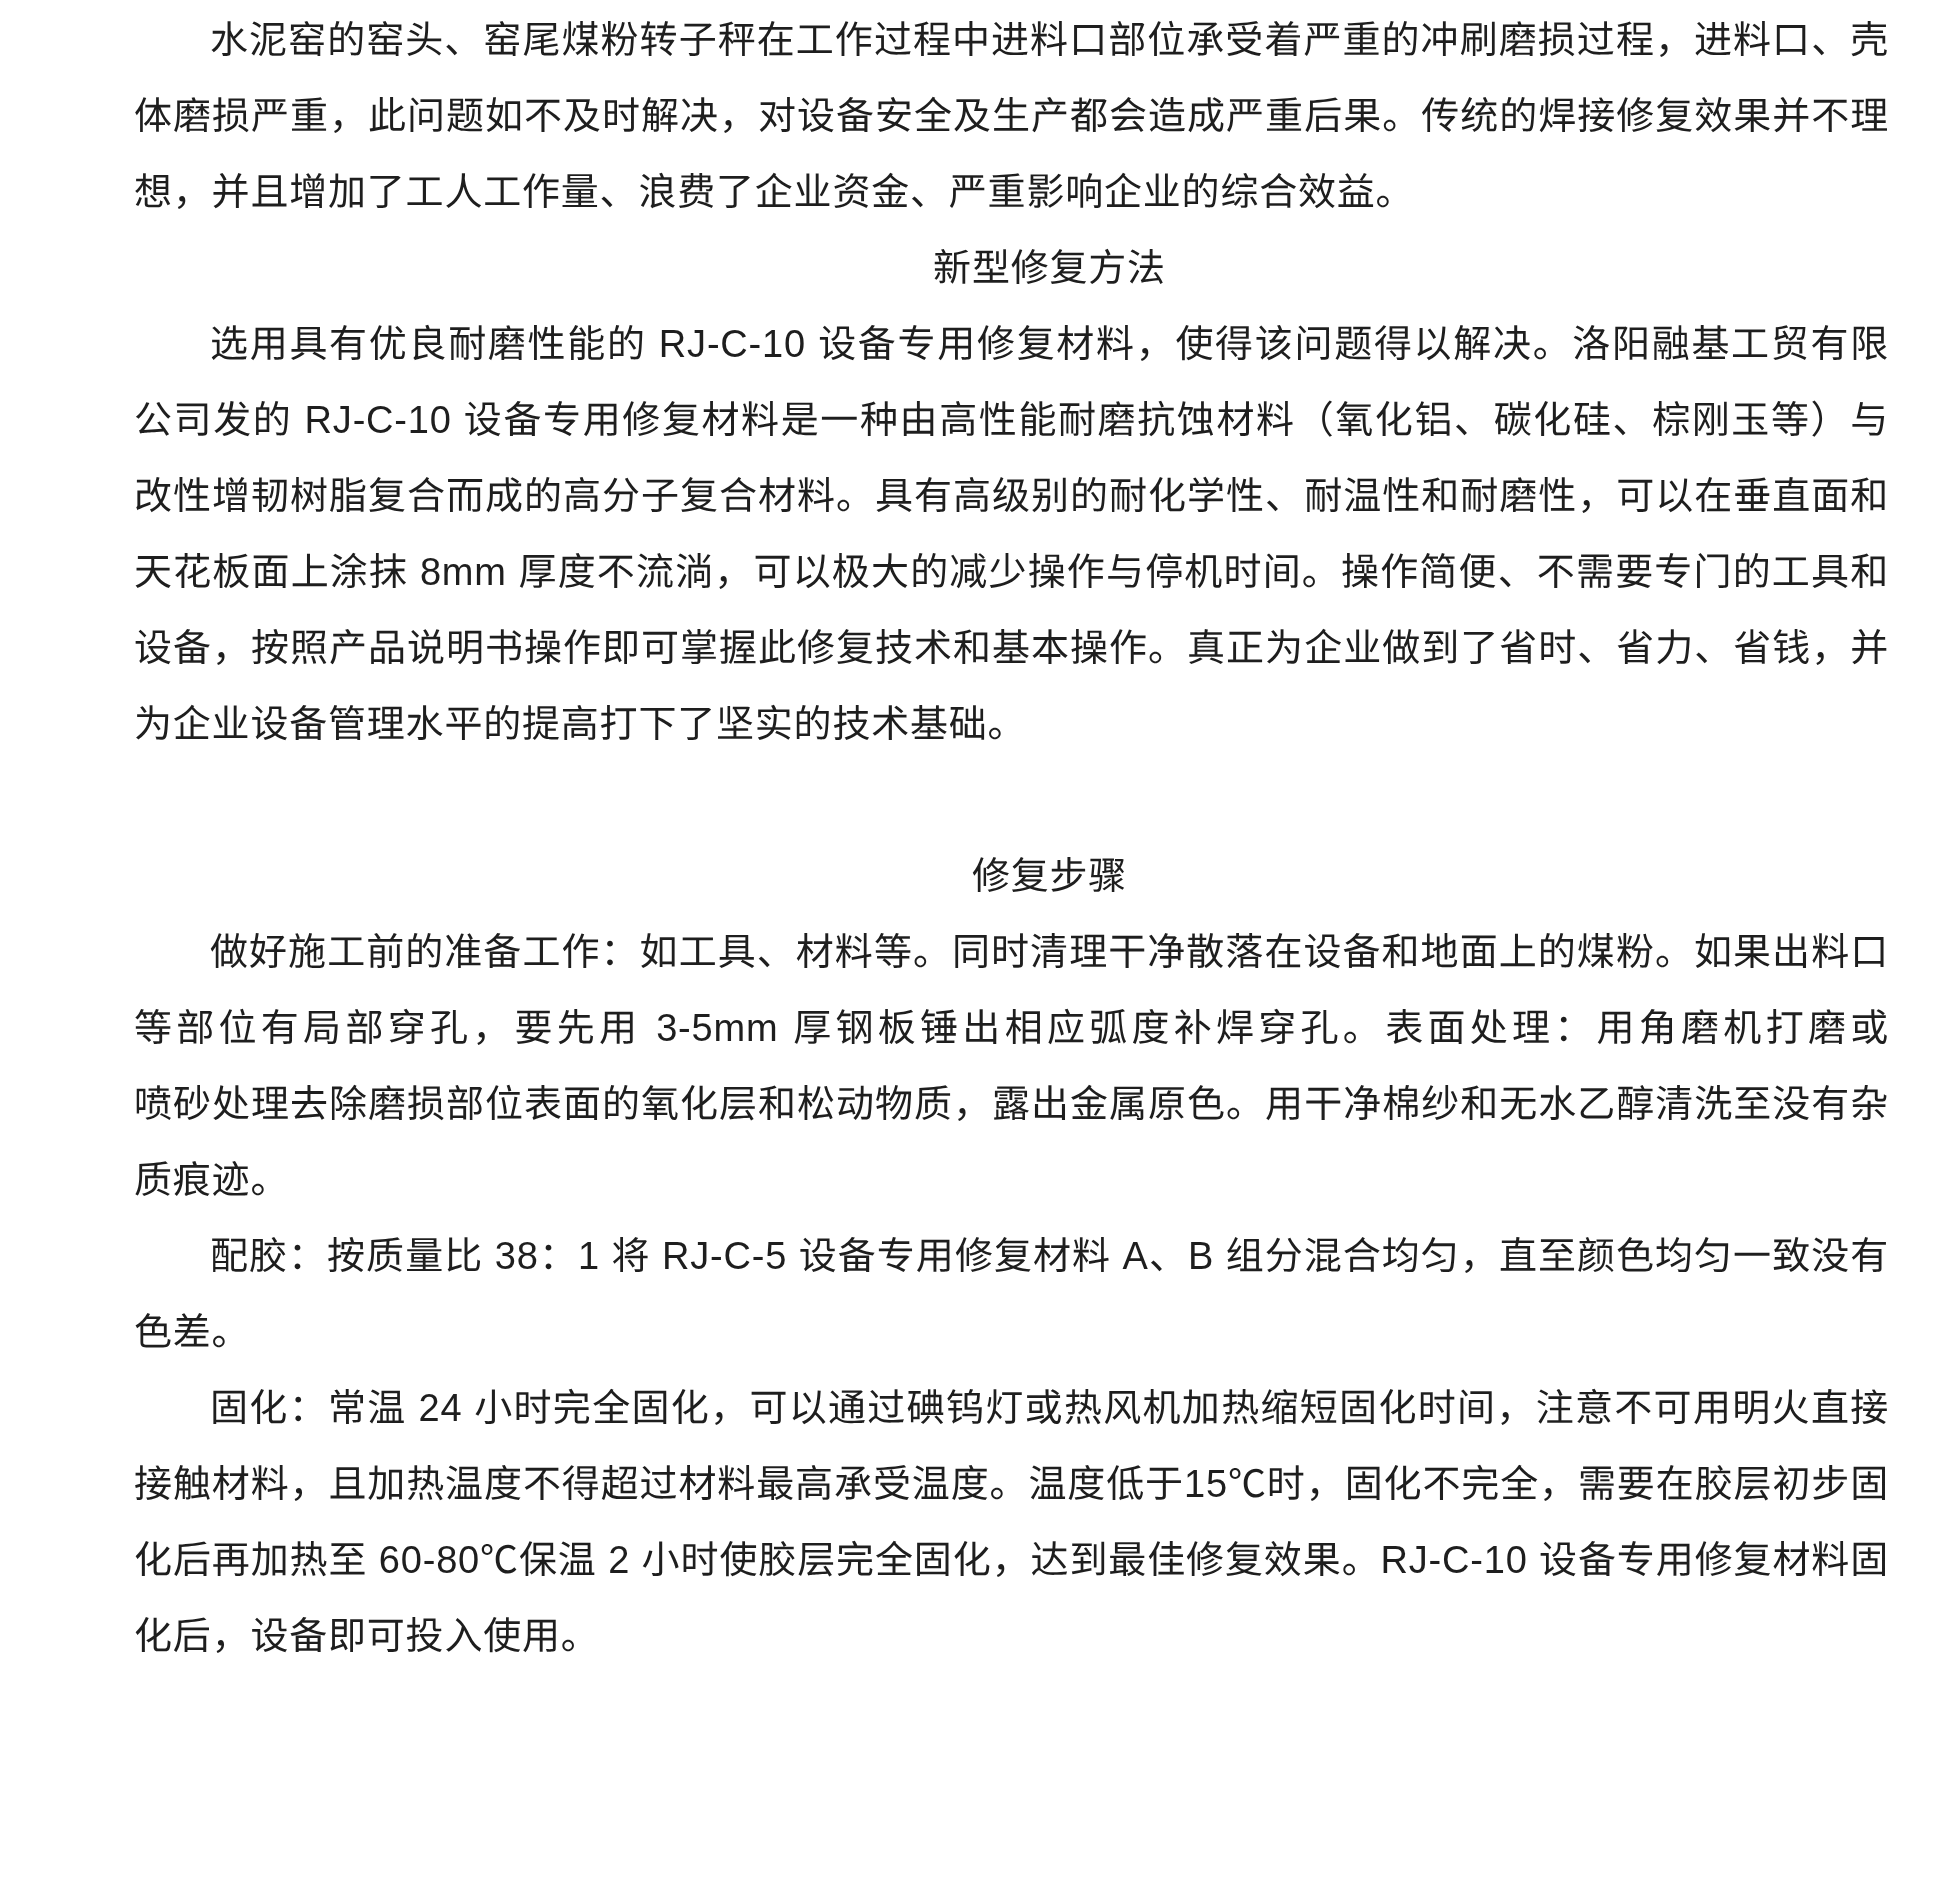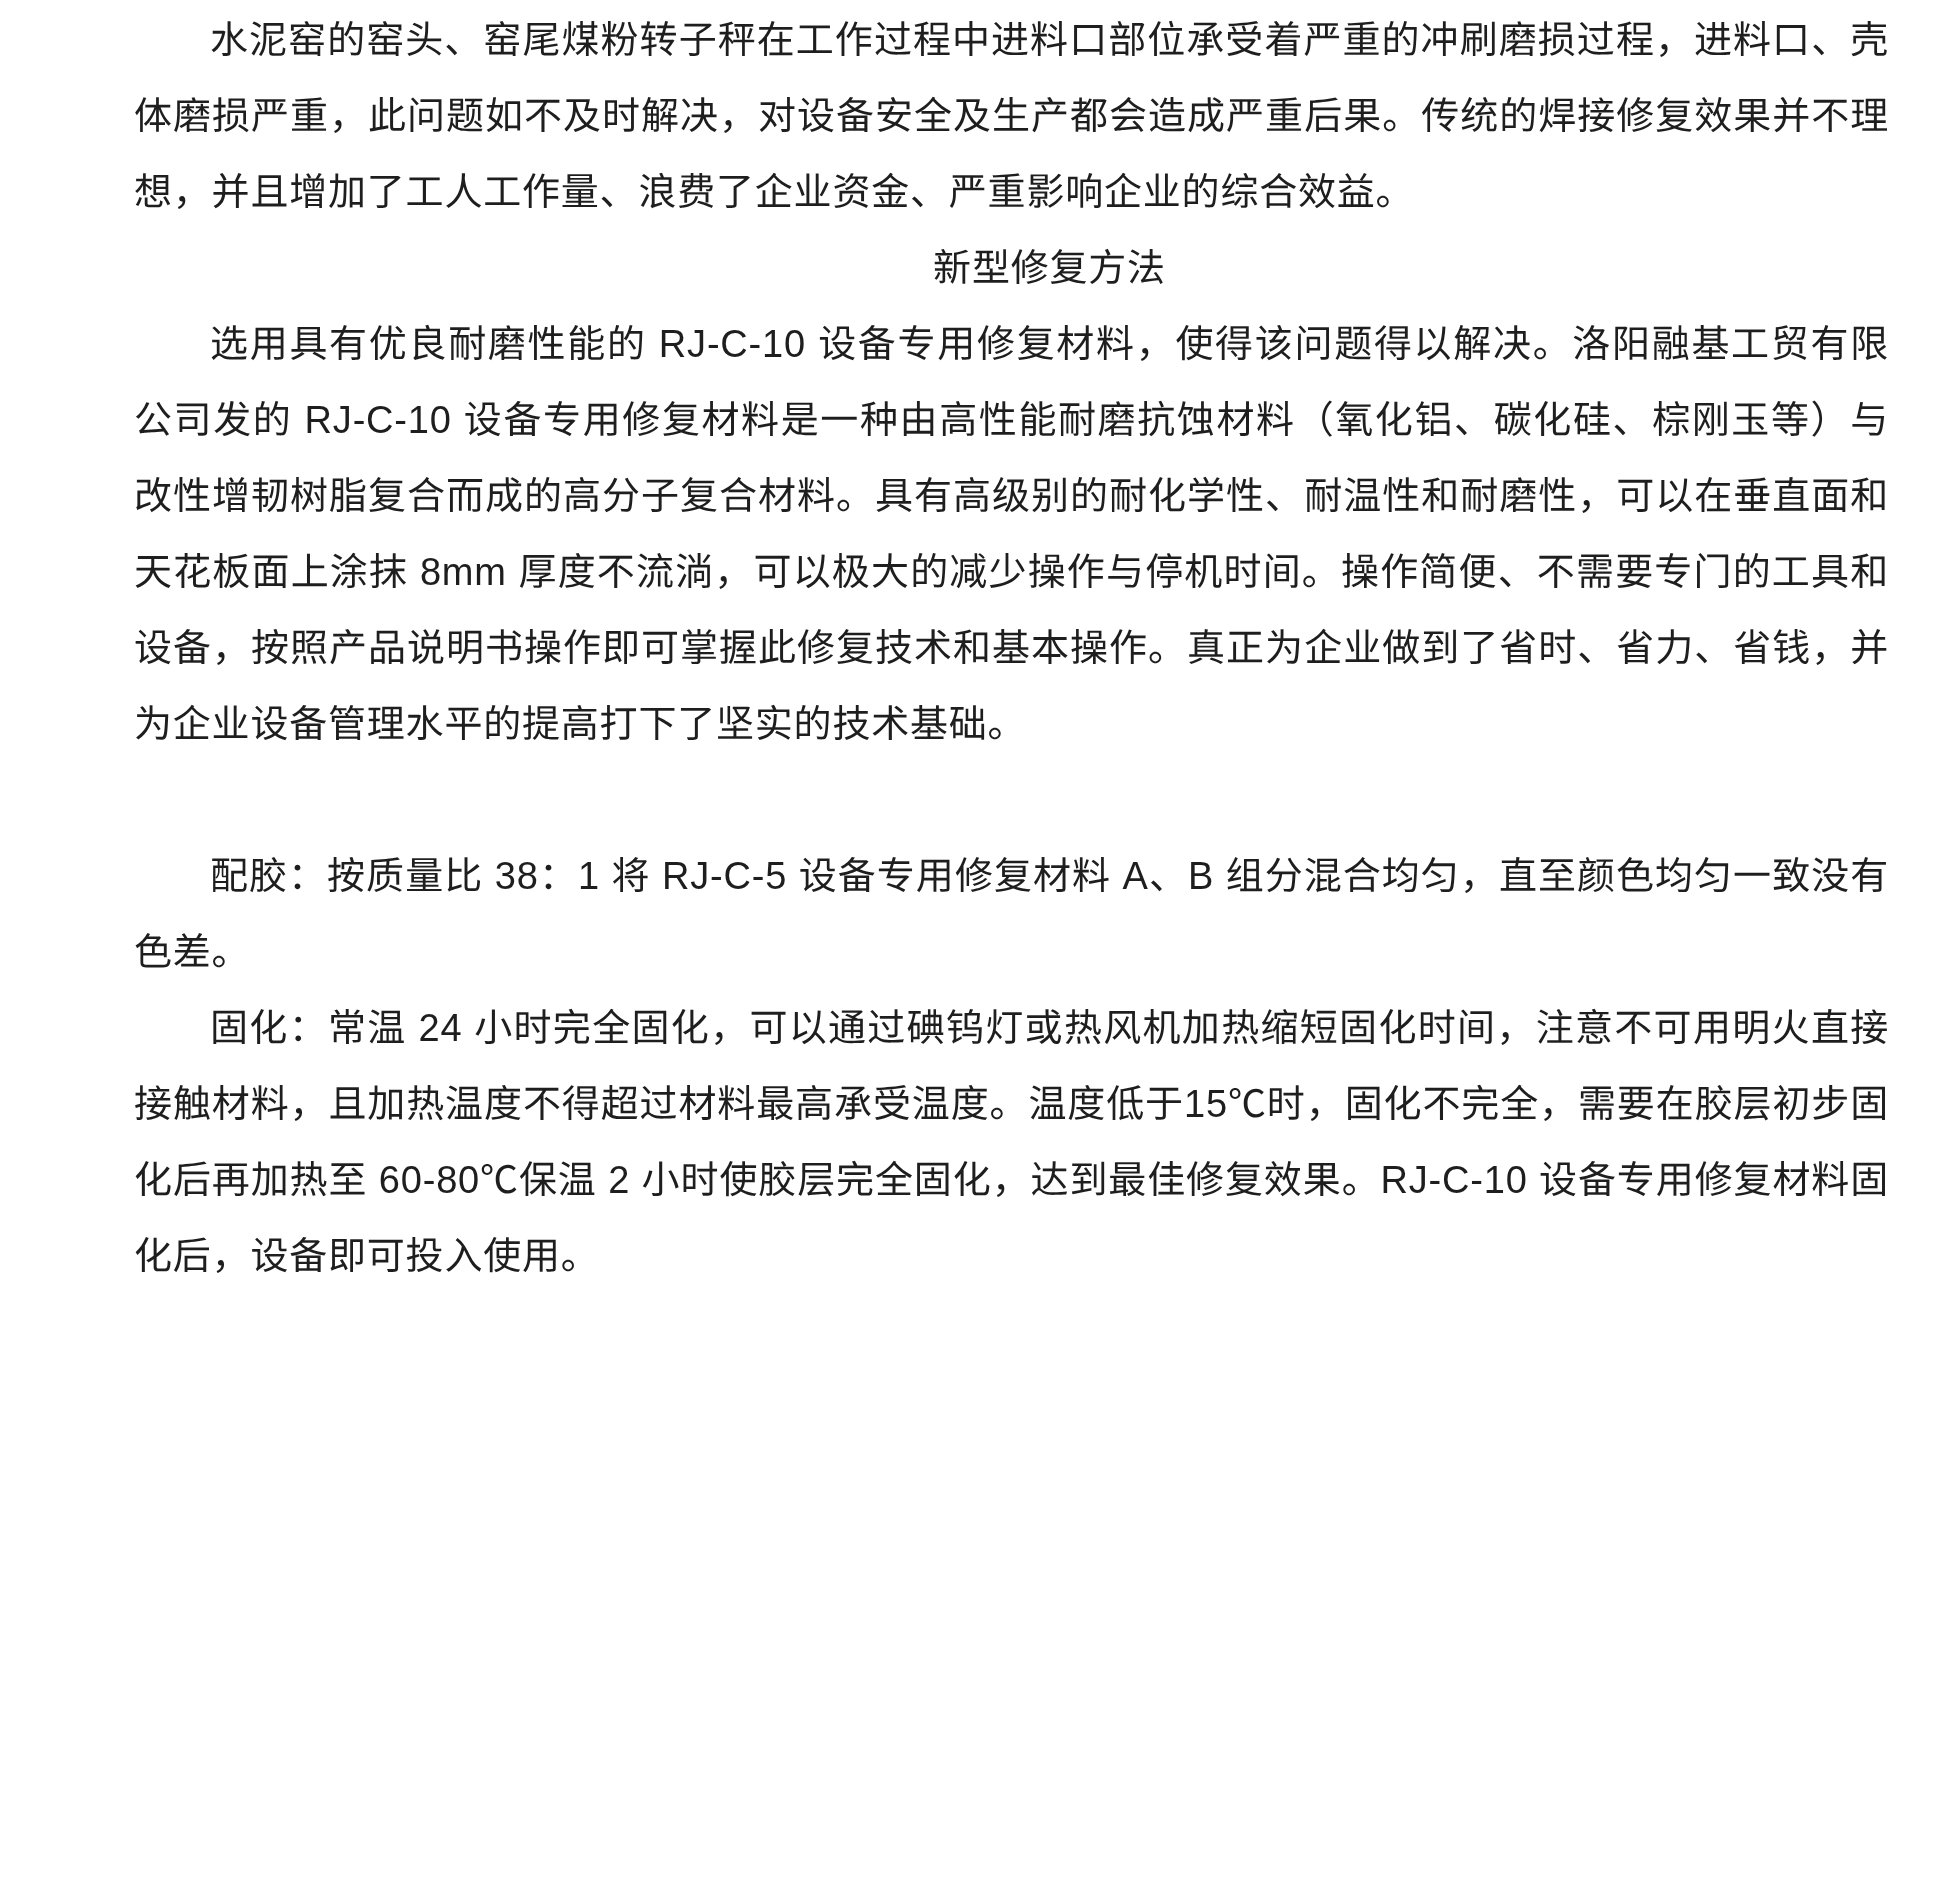--- a/index.html
+++ b/index.html
@@ -36,17 +36,19 @@
 </style>
 </head>
 <body>
 
 <div class="page">
   <div class="doc">
       <p class="para body">水泥窑的窑头、窑尾煤粉转子秤在工作过程中进料口部位承受着严重的冲刷磨损过程，进料口、壳体磨损严重，此问题如不及时解决，对设备安全及生产都会造成严重后果。传统的焊接修复效果并不理想，并且增加了工人工作量、浪费了企业资金、严重影响企业的综合效益。</p>
       <p class="para heading">新型修复方法</p>
       <p class="para body">选用具有优良耐磨性能的 RJ-C-10 设备专用修复材料，使得该问题得以解决。洛阳融基工贸有限公司发的 RJ-C-10 设备专用修复材料是一种由高性能耐磨抗蚀材料（氧化铝、碳化硅、棕刚玉等）与改性增韧树脂复合而成的高分子复合材料。具有高级别的耐化学性、耐温性和耐磨性，可以在垂直面和天花板面上涂抹 8mm 厚度不流淌，可以极大的减少操作与停机时间。操作简便、不需要专门的工具和设备，按照产品说明书操作即可掌握此修复技术和基本操作。真正为企业做到了省时、省力、省钱，并为企业设备管理水平的提高打下了坚实的技术基础。</p>
       <p class="para spacer"></p>
+      <p class="para heading">修复步骤</p>
+      <p class="para body">做好施工前的准备工作：如工具、材料等。同时清理干净散落在设备和地面上的煤粉。如果出料口等部位有局部穿孔，要先用 3-5mm 厚钢板锤出相应弧度补焊穿孔。表面处理：用角磨机打磨或　　　喷砂处理去除磨损部位表面的氧化层和松动物质，露出金属原色。用干净棉纱和无水乙醇清洗至没有杂质痕迹。</p>
       <p class="para body">配胶：按质量比 38：1 将 RJ-C-5 设备专用修复材料 A、B 组分混合均匀，直至颜色均匀一致没有色差。</p>
       <p class="para body">固化：常温 24 小时完全固化，可以通过碘钨灯或热风机加热缩短固化时间，注意不可用明火直接接触材料，且加热温度不得超过材料最高承受温度。温度低于15℃时，固化不完全，需要在胶层初步固化后再加热至 60-80℃保温 2 小时使胶层完全固化，达到最佳修复效果。RJ-C-10 设备专用修复材料固化后，设备即可投入使用。</p>
     </div>
 </div>
 
 
 </body></html>

